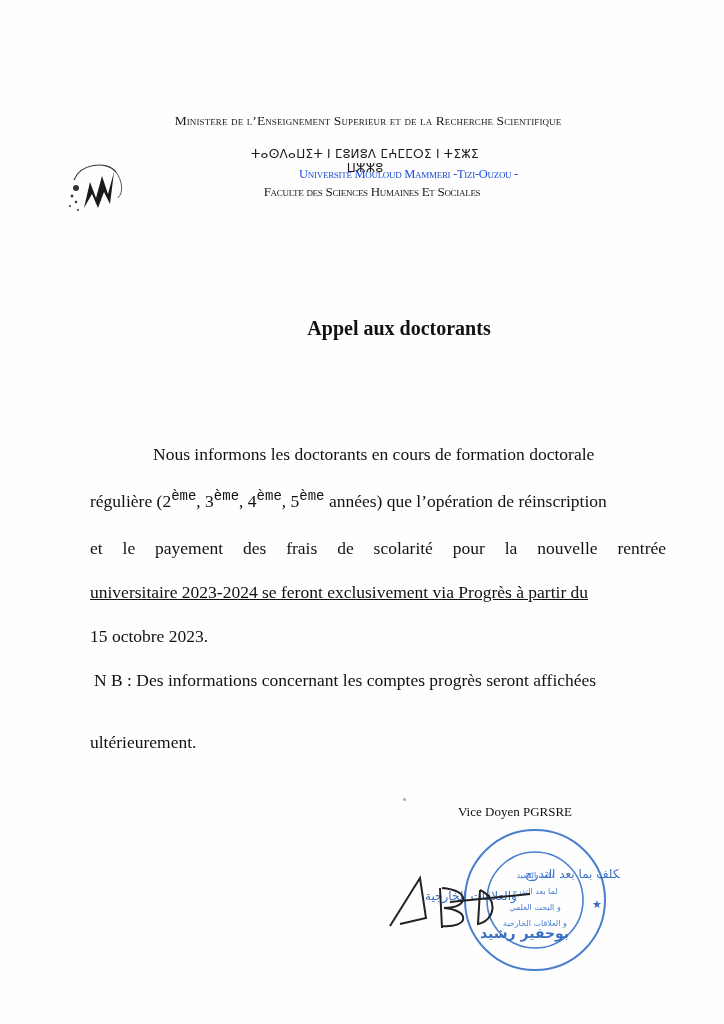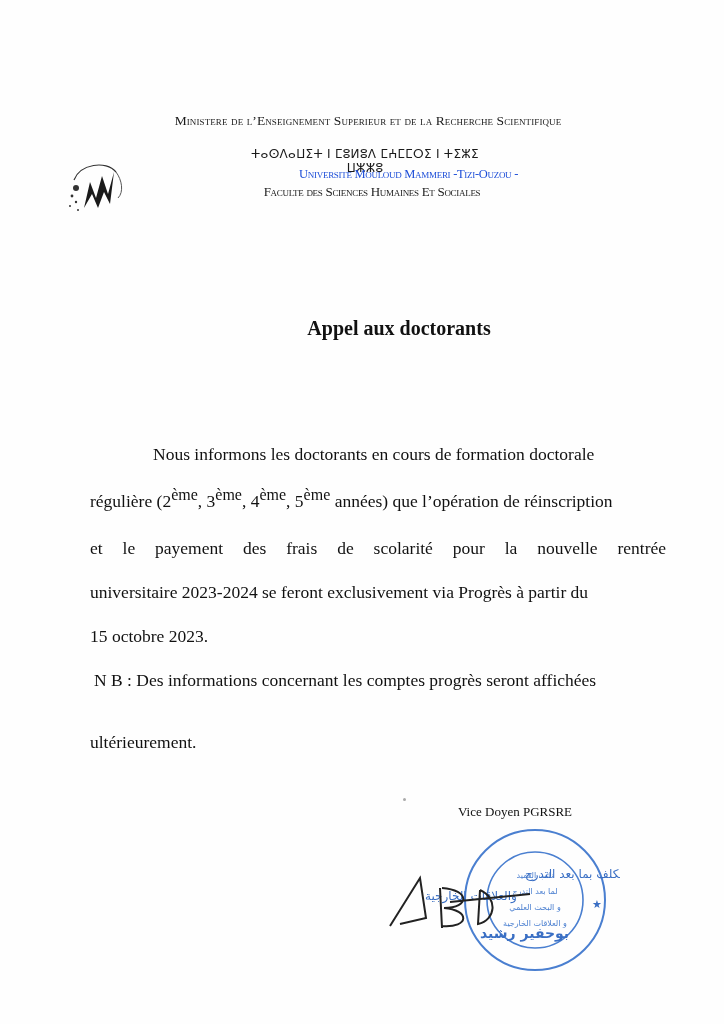--- a/index.html
+++ b/index.html
@@ -30,21 +30,21 @@
   }
   .logo { position:absolute; left:62px; top:158px; width:66px; height:58px; }
   .title {
     position:absolute; left:0; top:317px; width:724px; text-align:center;
     font-size:20px; font-weight:bold; color:#111;margin-left:37px;
   }
   .para {
     position:absolute; left:90px; width:576px; font-size:17.5px; color:#111; white-space:nowrap;
   }
   .justify { text-align:justify; text-align-last:justify; white-space:normal; }
-  sup { font-size:16px; vertical-align:super; line-height:0; }
+  sup { font-size:14px; vertical-align:super; line-height:0;font-family:Liberation Mono, monospace; }
   .signatory { position:absolute; left:458px; top:804px; font-size:13px; color:#111; }
   .stamp { position:absolute; left:330px; top:828px; width:290px; height:150px; }
   .dot { position:absolute; left:403px; top:798px; width:3px; height:3px; background:#aaa; border-radius:50%; }
 </style>
 </head>
 <body>
 
 <div class="page">
 
   <div class="ministry">Ministere de l’Enseignement Superieur et de la Recherche Scientifique</div>
@@ -64,21 +64,21 @@
   </svg>
 
   <div class="title">Appel aux doctorants</div>
 
   <div class="para" style="left:153px; top:444px;">Nous informons les doctorants en cours de formation doctorale</div>
 
   <div class="para" style="top:491px;"><span>régulière (2</span><sup>ème</sup><span>, 3</span><sup>ème</sup><span>, 4</span><sup>ème</sup><span>, 5</span><sup>ème</sup><span> années) que l’opération de réinscription</span></div>
 
   <div class="para justify" style="top:538px;">et le payement des frais de scolarité pour la nouvelle rentrée</div>
 
-  <div class="para" style="top:582px;">universitaire 2023-2024 se feront exclusivement via Progrès à partir du</div>
+  <div class="para" style="top:582px;text-decoration:underline;">universitaire 2023-2024 se feront exclusivement via Progrès à partir du</div>
 
   <div class="para" style="top:626px;">15 octobre 2023.</div>
 
   <div class="para" style="left:94px; top:670px;">N B : Des informations concernant les comptes progrès seront affichées</div>
 
   <div class="para" style="top:732px;">ultérieurement.</div>
 
   <div class="dot"></div>
 
   <div class="signatory">Vice Doyen PGRSRE</div>

